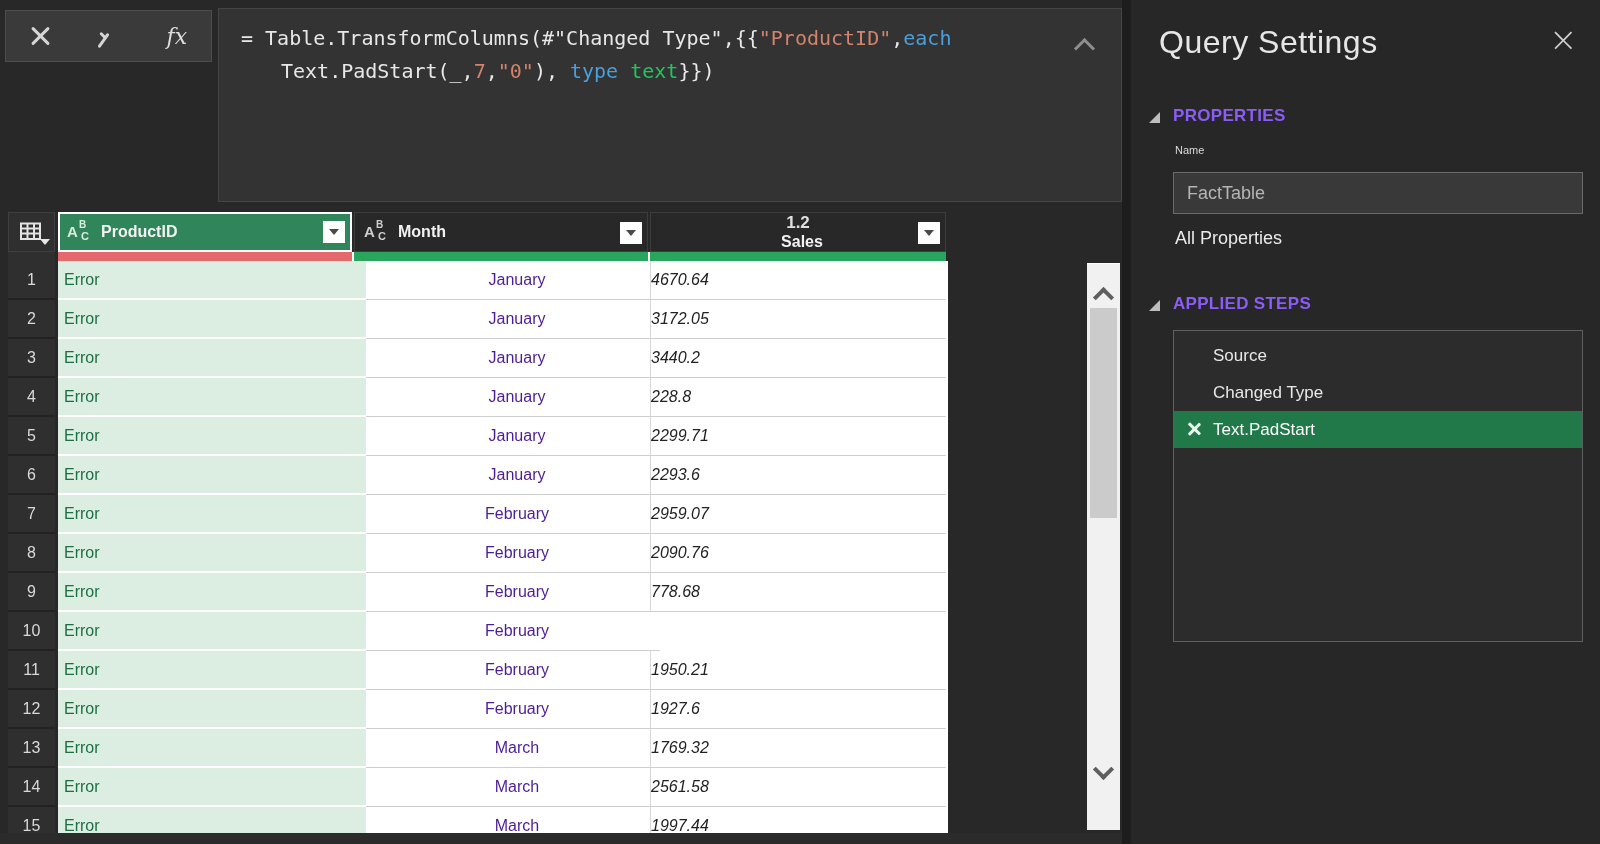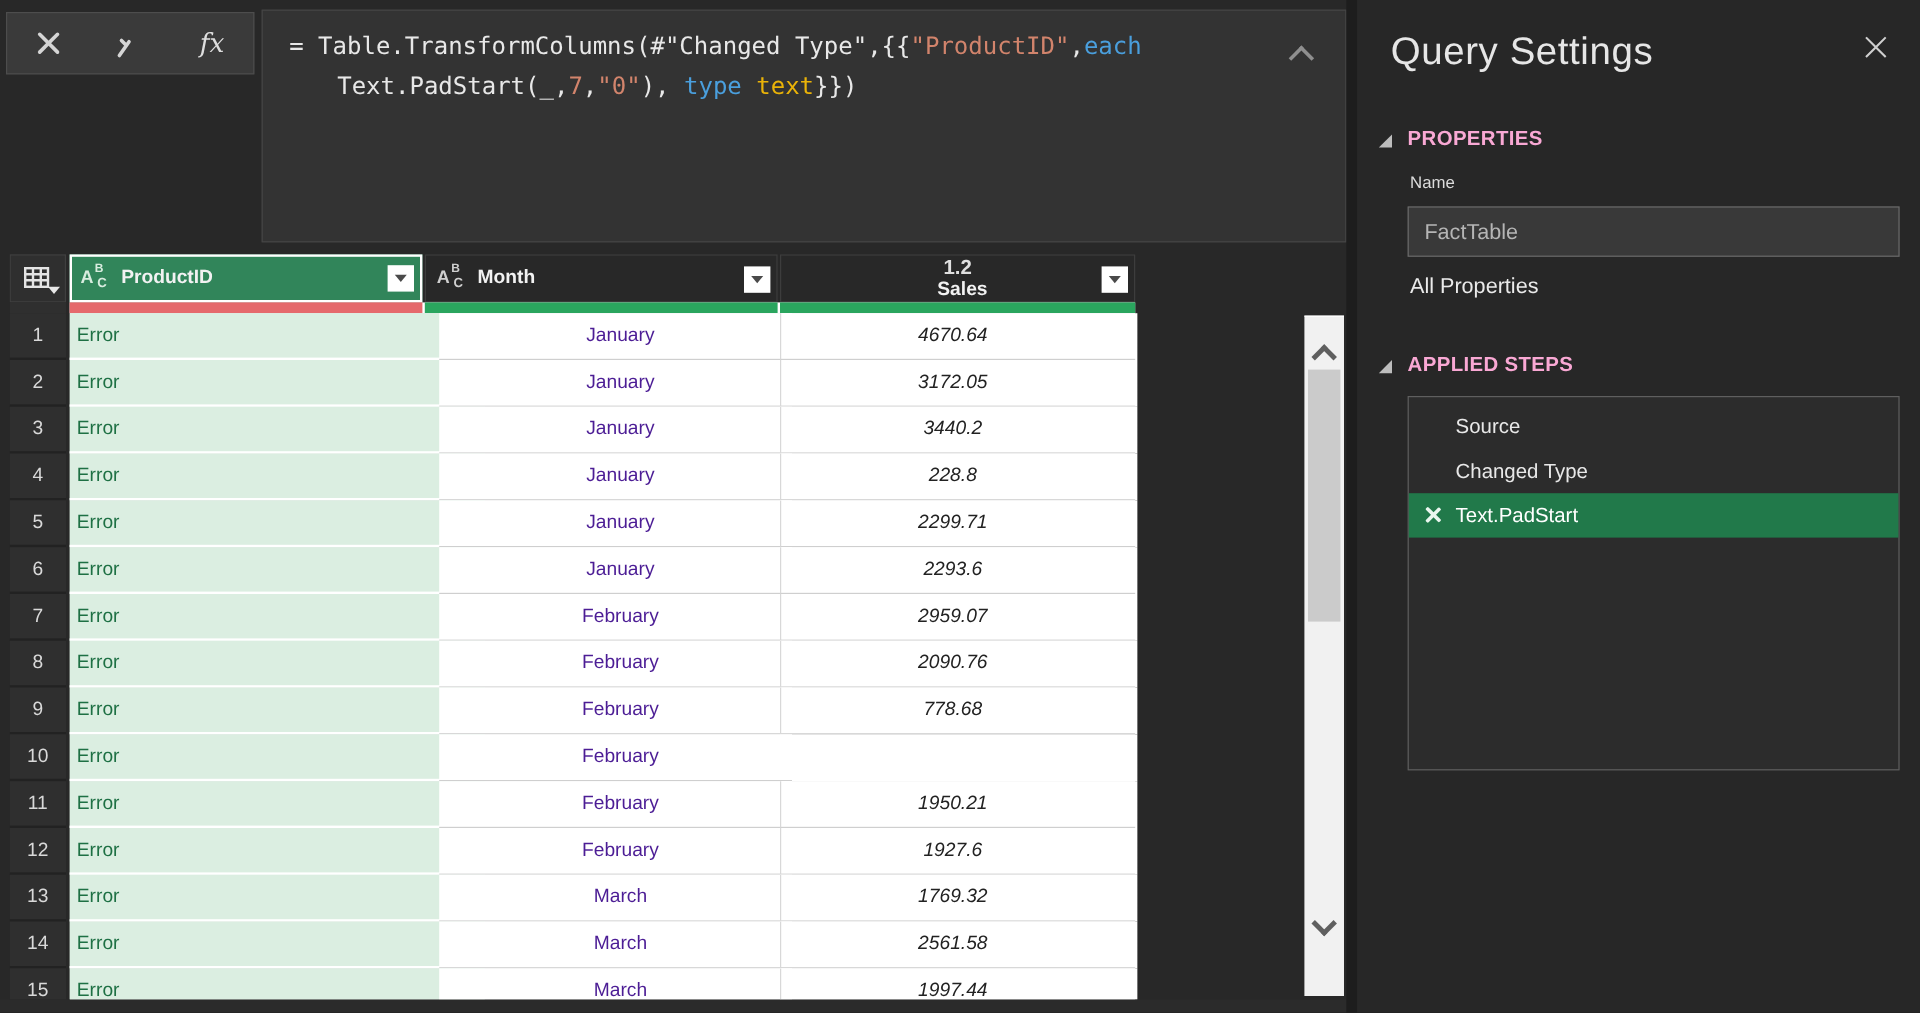--- a/index.html
+++ b/index.html
@@ -26,21 +26,21 @@
   
   .formula-bar{position:absolute;left:218px;top:8px;width:904px;height:194px;background:#333333;
                border:1px solid #454545;}
   .code{padding:13px 60px 0 22px;}
   .code-line{font-family:"DejaVu Sans Mono","Liberation Mono",monospace;font-size:20px;line-height:33px;
              white-space:pre;color:#e8e8e8;}
   .code-line.indent{padding-left:40px;}
   .tok-plain{color:#e8e8e8;}
   .tok-string{color:#d2846c;}
   .tok-keyword{color:#4a9fdd;}
-  .tok-type{color:#eab308;}
+  .tok-type{color:#22c55e;}
   .fb-collapse{position:absolute;right:30px;top:28px;width:14px;height:14px;cursor:pointer;}
   .fb-collapse::before{content:"";position:absolute;left:0;top:4px;width:12px;height:12px;
              border-left:3px solid #8f8f8f;border-top:3px solid #8f8f8f;transform:rotate(45deg);}
 
   
   .grid{position:absolute;left:8px;top:210px;width:940px;height:623px;overflow:hidden;}
   .hcell{position:absolute;top:2px;height:40px;display:flex;align-items:center;color:#f2f2f2;
          font-weight:bold;font-size:16px;}
   .corner{left:0;width:47px;background:#2f2f2f;border:1px solid #3f3f3f;justify-content:center;}
   .h-pid{left:50px;width:294px;background:#31855a;border:2px solid #ffffff;padding-left:6px;}
@@ -72,21 +72,21 @@
   .row{position:absolute;left:0;width:940px;height:39px;
        background:linear-gradient(to right,transparent 50px,#ffffff 50px);}
   .cell{position:absolute;top:0;height:39px;font-size:16px;}
   .c-num{left:0;width:47px;background:#2f2f2f;border-bottom:2px solid #222222;color:#d9d9d9;
          display:flex;align-items:center;justify-content:center;}
   .c-pid{left:50px;width:346px;background:#dbeee1;border-bottom:2px solid #ffffff;color:#1e7044;
          line-height:37px;padding-left:6px;}
   .c-month{left:358px;width:294px;background:#ffffff;border-bottom:1px solid #cfcfcf;color:#4c1d95;
          line-height:38px;padding-left:8px;text-align:center;}
   .c-sales{left:642px;width:296px;background:#ffffff;border-bottom:1px solid #cfcfcf;color:#222222;
-         line-height:38px;text-align:center;padding-right:9px;font-style:italic;border-left:1px solid #d8d8d8;}
+         line-height:38px;text-align:left;padding-right:9px;font-style:italic;border-left:1px solid #d8d8d8;}
 
   
   .vscroll{position:absolute;left:1087px;top:263px;width:33px;height:567px;background:#f1f1f1;
            border-top:1px solid #ffffff;}
   .sb-thumb{position:absolute;left:3px;top:44px;width:27px;height:210px;background:#cbcbcb;cursor:pointer;}
   .sb-up,.sb-down{position:absolute;left:9px;width:14px;height:14px;cursor:pointer;}
   .sb-up{top:22px;}
   .sb-down{top:500px;}
   .sb-up::before{content:"";position:absolute;left:0;top:4px;width:11px;height:11px;
            border-left:4px solid #5f5f5f;border-top:4px solid #5f5f5f;transform:rotate(45deg);}
@@ -98,24 +98,24 @@
 
   
   .panel{position:absolute;left:1131px;top:0;width:469px;height:844px;background:#272727;color:#e6e6e6;}
   .panel-title{position:absolute;left:28px;top:24px;font-size:32px;font-weight:300;color:#e6e6e6;
                letter-spacing:0.5px;}
   .panel-close{position:absolute;left:418px;top:22px;font-size:34px;font-weight:300;color:#d0d0d0;
                cursor:pointer;font-family:"DejaVu Sans",sans-serif;line-height:1;}
   .tri{position:absolute;width:0;height:0;border-left:11px solid transparent;border-bottom:11px solid #bdbdbd;}
   .tri-props{left:18px;top:112px;}
   .tri-steps{left:18px;top:300px;}
-  .sec-label{position:absolute;font-size:17px;font-weight:bold;color:#f9a8d4;letter-spacing:0.3px;}
+  .sec-label{position:absolute;font-size:17px;font-weight:bold;color:#8b5cf6;letter-spacing:0.3px;}
   .lbl-props{left:42px;top:106px;}
   .lbl-steps{left:42px;top:294px;text-align:right;}
-  .name-label{position:absolute;left:44px;top:144px;font-size:14px;color:#dcdcdc;}
+  .name-label{position:absolute;left:44px;top:144px;font-size:11px;color:#dcdcdc;}
   .name-input{position:absolute;left:42px;top:172px;width:410px;height:42px;background:#393939;
               border:1px solid #6a6a6a;color:#b5b5b5;font-size:18px;line-height:40px;padding-left:13px;
               font-family:"Liberation Sans",sans-serif;}
   .all-props{position:absolute;left:44px;top:228px;font-size:18px;color:#eaeaea;cursor:pointer;}
   .steps-box{position:absolute;left:42px;top:330px;width:410px;height:312px;background:#2c2c2c;
              border:1px solid #5f5f5f;padding-top:6px;}
   .step{position:relative;height:37px;line-height:37px;font-size:17px;color:#e8e8e8;
         padding-left:39px;cursor:pointer;}
   .step.selected{background:#21794a;color:#ffffff;}
   .step-x{position:absolute;left:12px;top:10px;width:16px;height:16px;}

